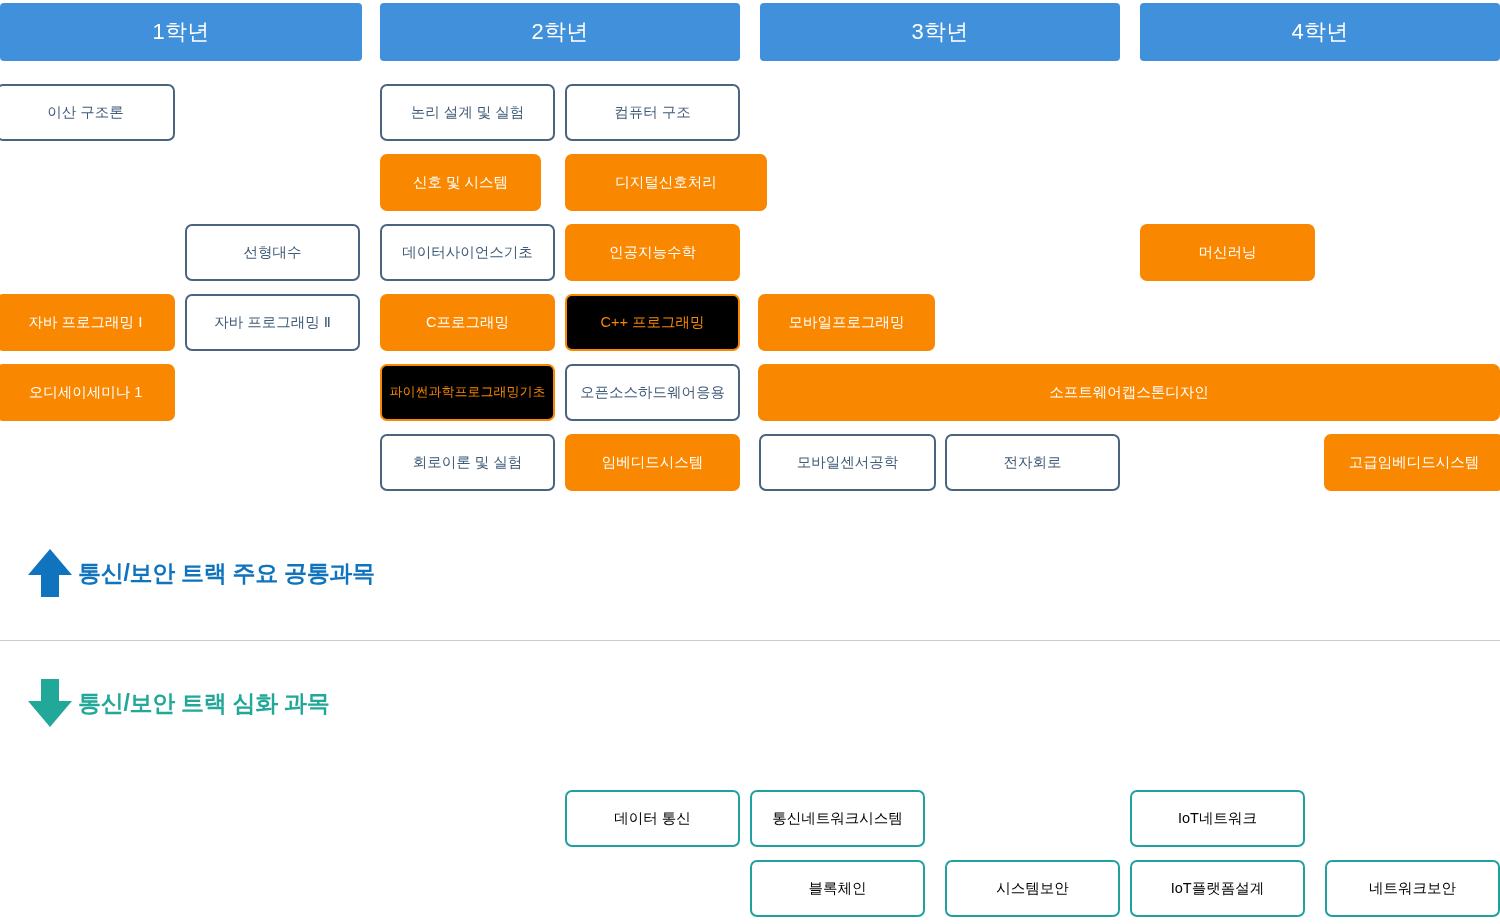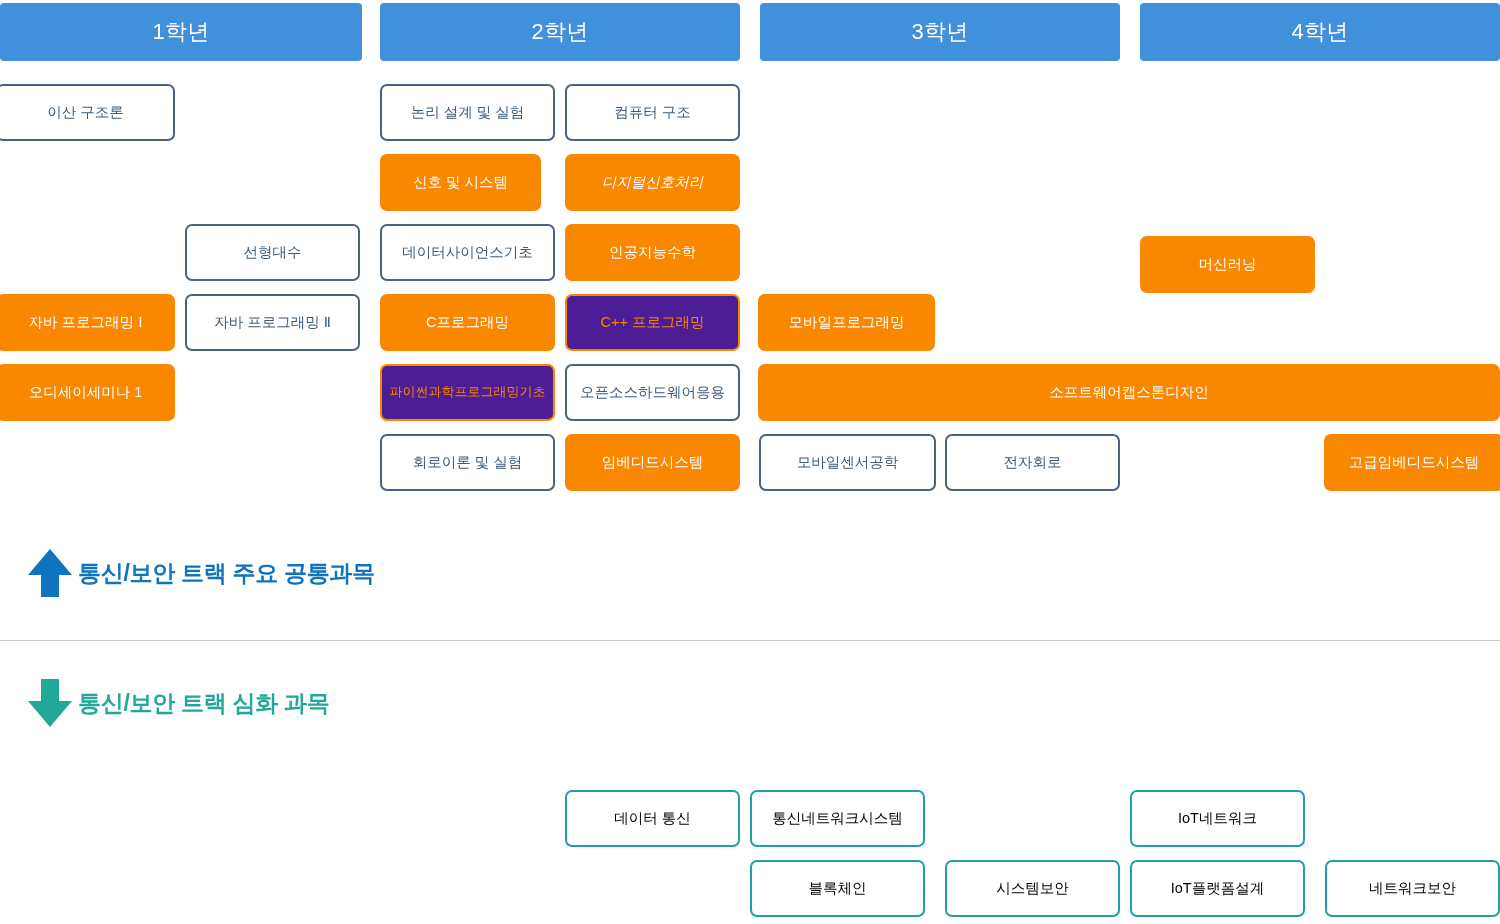--- a/index.html
+++ b/index.html
@@ -54,21 +54,21 @@
     color: #3f5b78;
   }
   
   .course.filled {
     background: #f98700;
     border: 2px solid #f98700;
     color: #ffffff;
   }
   
   .course.outline-orange {
-    background: #4c1d95;
+    background: #000000;
     border: 2px solid #f98700;
     color: #f98700;
   }
   
   .course.outline-teal {
     background: #ffffff;
     border: 2px solid #20a0a0;
     color: #000000;
   }
   .course.small {
@@ -115,25 +115,25 @@
       <div class="year-header" style="left: 380px; top: 3px; width: 360px;">2학년</div>
       <div class="year-header" style="left: 760px; top: 3px; width: 360px;">3학년</div>
       <div class="year-header" style="left: 1140px; top: 3px; width: 360px;">4학년</div>
     </div>
 
   <div id="common-courses">
       <div class="course outline" style="left: -4px; top: 84px; width: 179px;">이산 구조론</div>
       <div class="course outline" style="left: 380px; top: 84px; width: 175px;">논리 설계 및 실험</div>
       <div class="course outline" style="left: 565px; top: 84px; width: 175px;">컴퓨터 구조</div>
       <div class="course filled" style="left: 380px; top: 154px; width: 161px;">신호 및 시스템</div>
-      <div class="course filled" style="left: 565px; top: 154px; width: 175px; font-style: italic;">디지털신호처리</div>
+      <div class="course filled" style="left: 565px; top: 154px; width: 202px;">디지털신호처리</div>
       <div class="course outline" style="left: 185px; top: 224px; width: 175px;">선형대수</div>
       <div class="course outline" style="left: 380px; top: 224px; width: 175px;">데이터사이언스기초</div>
       <div class="course filled" style="left: 565px; top: 224px; width: 175px;">인공지능수학</div>
-      <div class="course filled" style="left: 1140px; top: 236px; width: 175px;">머신러닝</div>
+      <div class="course filled" style="left: 1140px; top: 224px; width: 175px;">머신러닝</div>
       <div class="course filled" style="left: -4px; top: 294px; width: 179px;">자바 프로그래밍 Ⅰ</div>
       <div class="course outline" style="left: 185px; top: 294px; width: 175px;">자바 프로그래밍 Ⅱ</div>
       <div class="course filled" style="left: 380px; top: 294px; width: 175px;">C프로그래밍</div>
       <div class="course outline-orange" style="left: 565px; top: 294px; width: 175px;">C++ 프로그래밍</div>
       <div class="course filled" style="left: 758px; top: 294px; width: 177px;">모바일프로그래밍</div>
       <div class="course filled" style="left: -4px; top: 364px; width: 179px;">오디세이세미나 1</div>
       <div class="course outline-orange small" style="left: 380px; top: 364px; width: 175px;">파이썬과학프로그래밍기초</div>
       <div class="course outline" style="left: 565px; top: 364px; width: 175px;">오픈소스하드웨어응용</div>
       <div class="course filled" style="left: 758px; top: 364px; width: 742px; text-align: right;">소프트웨어캡스톤디자인</div>
       <div class="course outline" style="left: 380px; top: 434px; width: 175px;">회로이론 및 실험</div>

